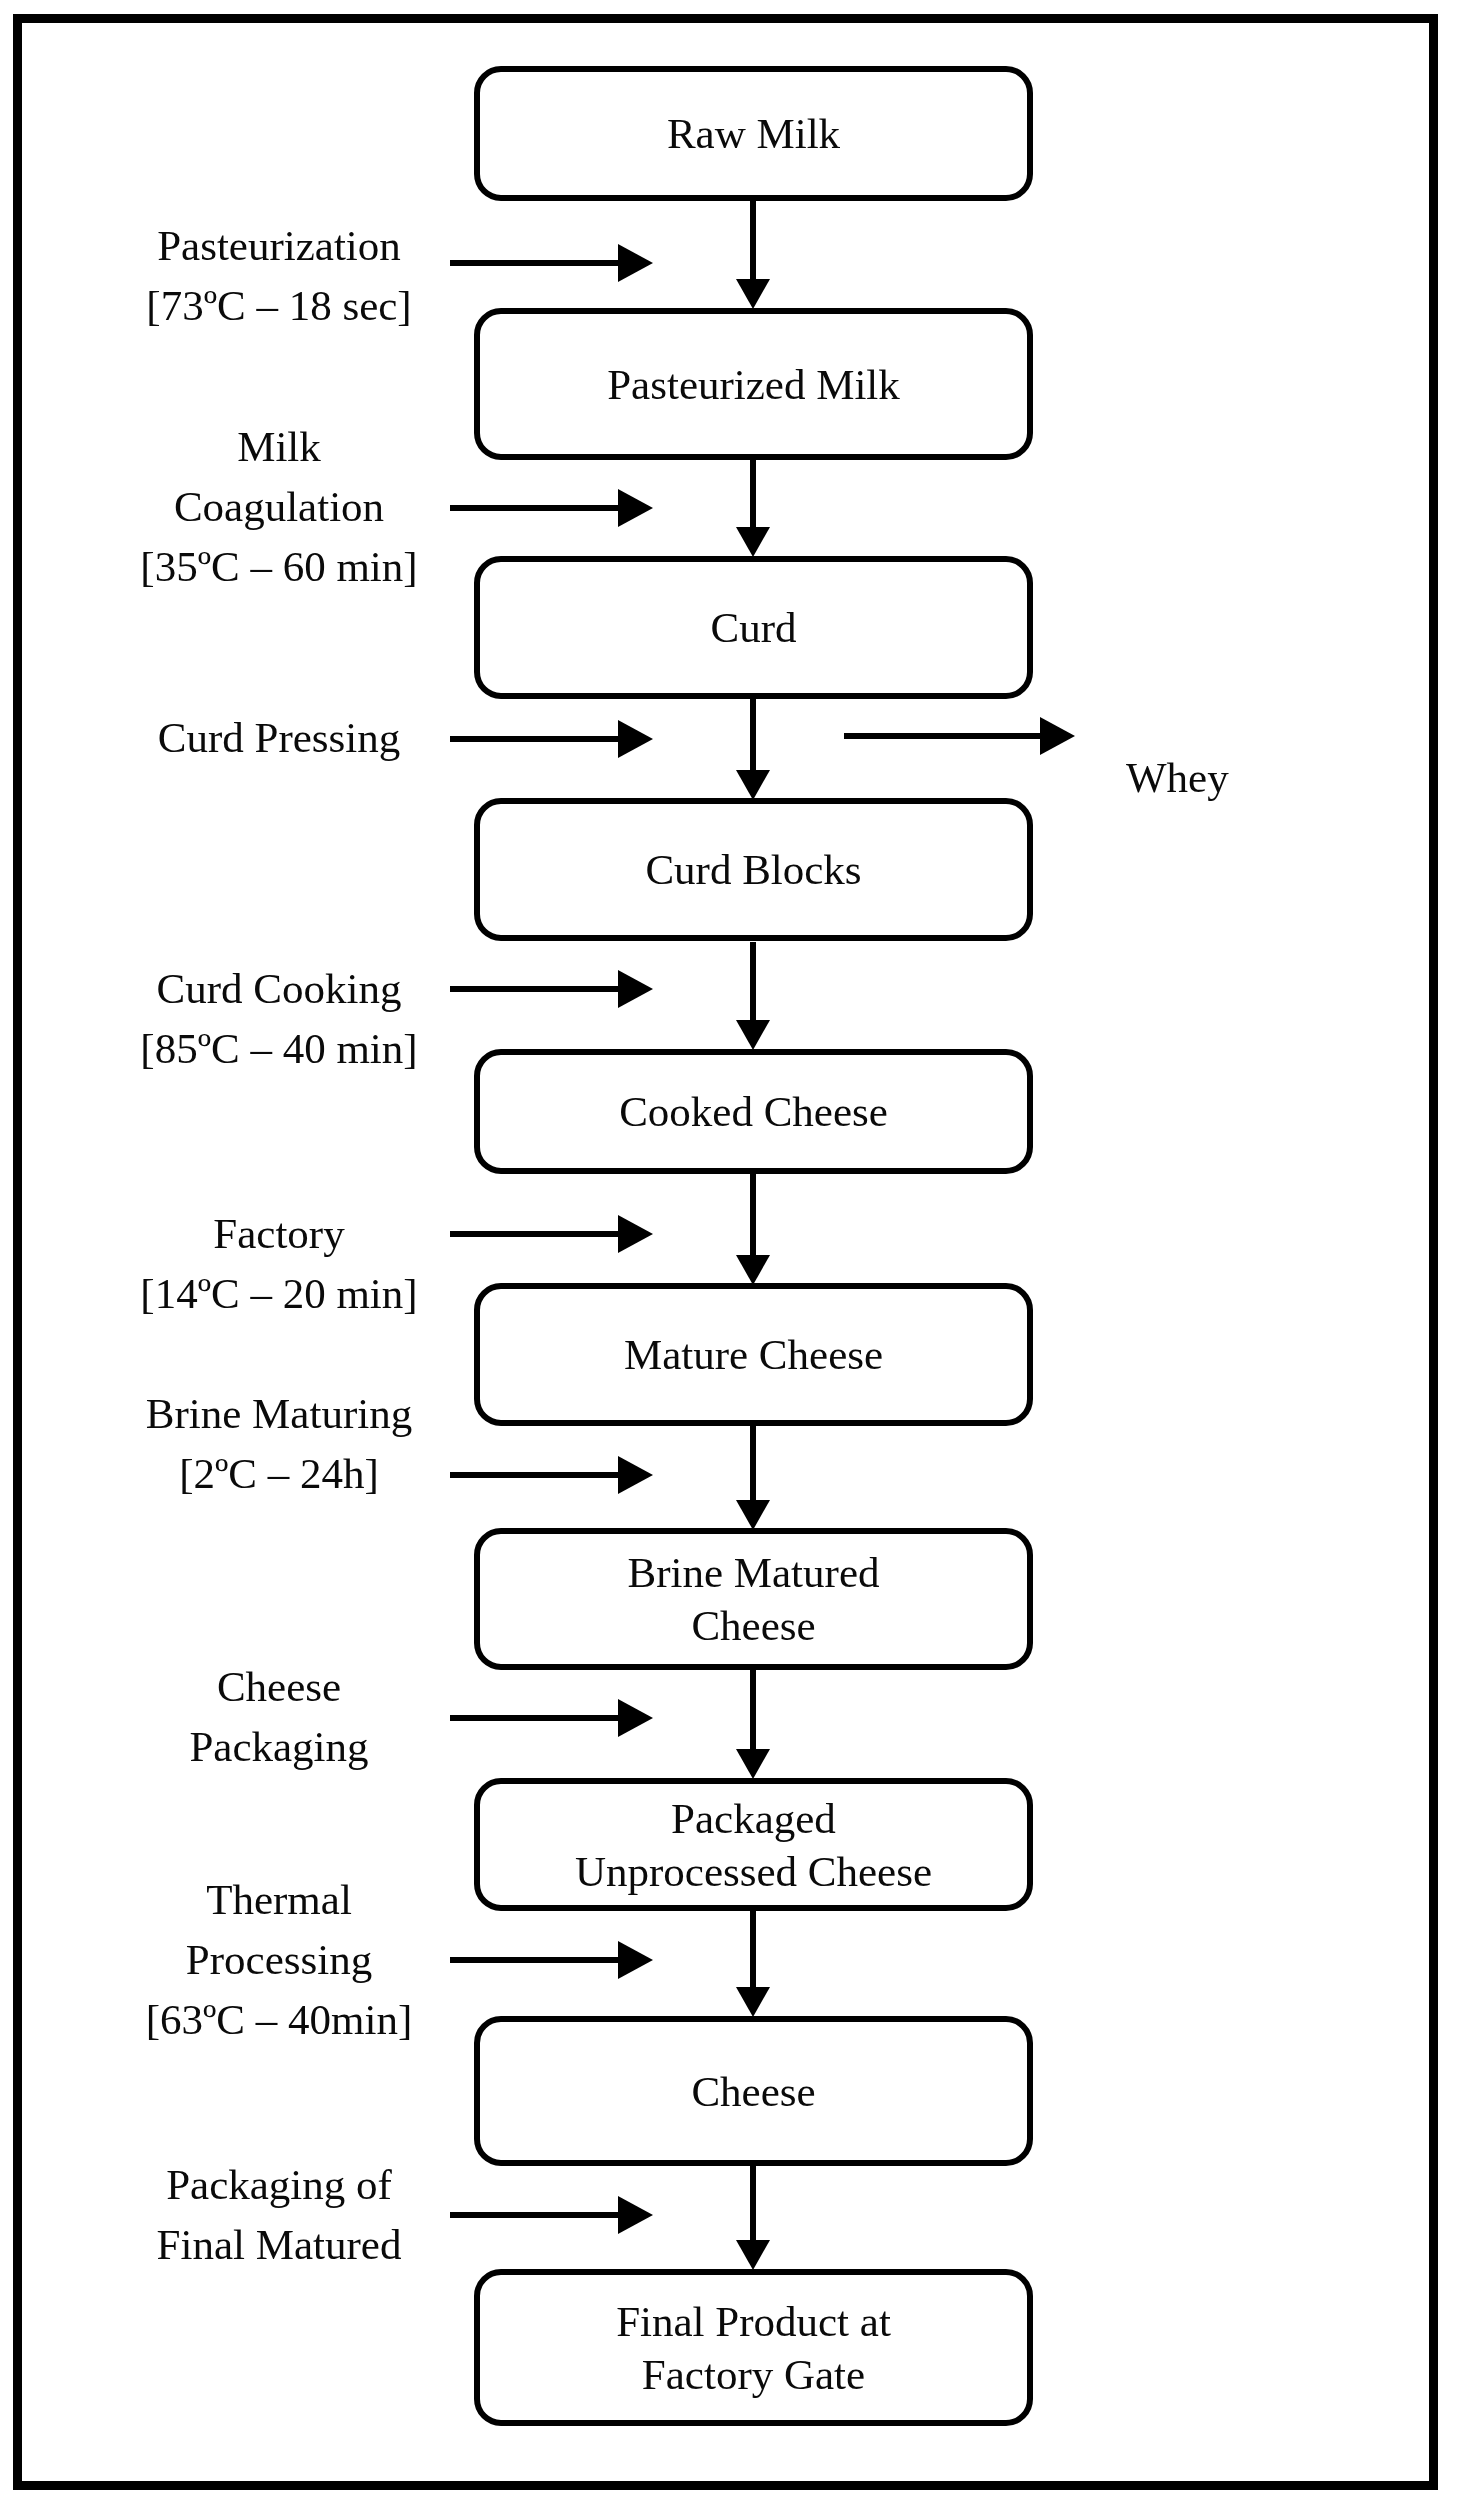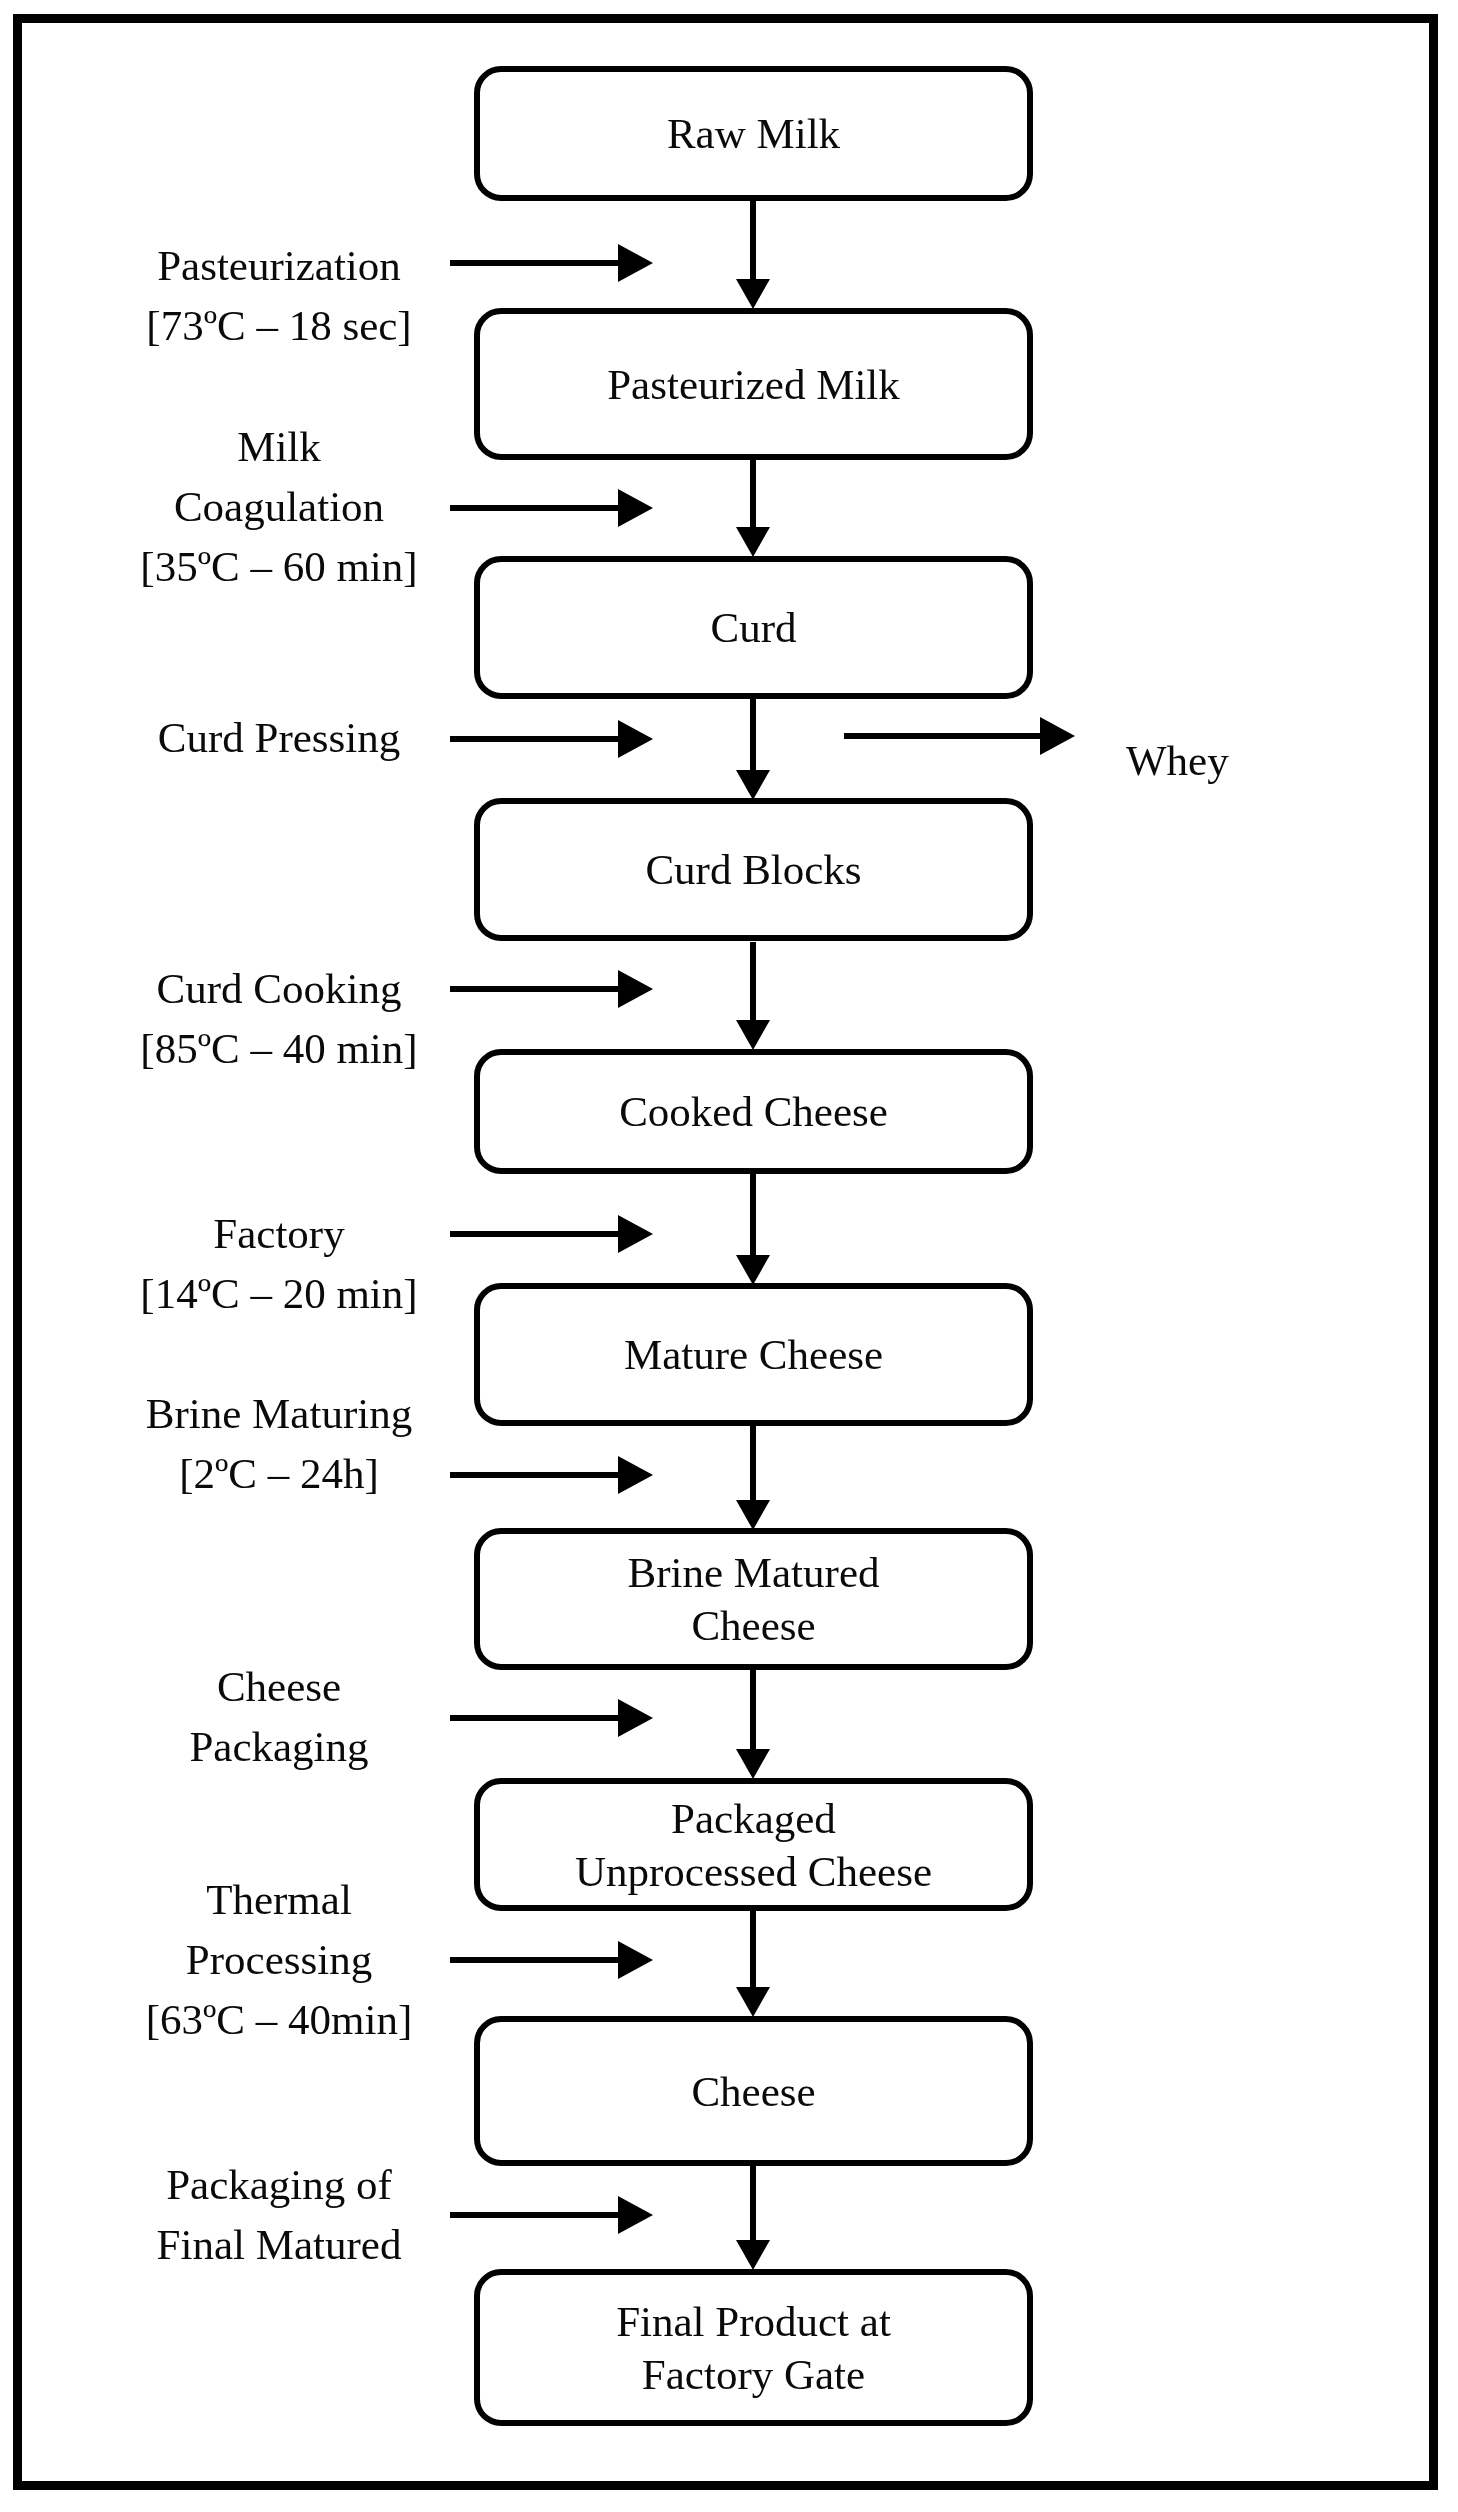--- a/index.html
+++ b/index.html
@@ -27,21 +27,21 @@
   .harrow{
     position:absolute;left:618px;width:0;height:0;
     border-top:19px solid transparent;border-bottom:19px solid transparent;
     border-left:35px solid #000;
   }
   .plabel{
     position:absolute;left:72px;width:414px;text-align:center;
     font-size:43px;line-height:60px;
   }
   .ln{display:block;}
-  .whey-text{position:absolute;left:1126px;top:731px;font-size:43px;line-height:60px;}
+  .whey-text{position:absolute;left:1126px;top:748px;font-size:43px;line-height:60px;}
 </style>
 </head>
 <body>
 
 <div class="canvas">
 
   <div class="frame"></div>
 
   <div class="node" style="top:66px;height:135px">
     <span class="ln">Raw Milk</span>
@@ -95,21 +95,21 @@
   <div class="varrow" style="top:1255px"></div>
   <div class="vline" style="top:1426px;height:75px"></div>
   <div class="varrow" style="top:1500px"></div>
   <div class="vline" style="top:1670px;height:80px"></div>
   <div class="varrow" style="top:1749px"></div>
   <div class="vline" style="top:1910px;height:78px"></div>
   <div class="varrow" style="top:1987px"></div>
   <div class="vline" style="top:2165px;height:76px"></div>
   <div class="varrow" style="top:2240px"></div>
 
-  <div class="plabel" style="top:236px">
+  <div class="plabel" style="top:216px">
     <span class="ln">Pasteurization</span>
     <span class="ln">[73ºC – 18 sec]</span>
   </div>
   <div class="plabel" style="top:417px">
     <span class="ln">Milk</span>
     <span class="ln">Coagulation</span>
     <span class="ln">[35ºC – 60 min]</span>
   </div>
   <div class="plabel" style="top:708px">
     <span class="ln">Curd Pressing</span>

